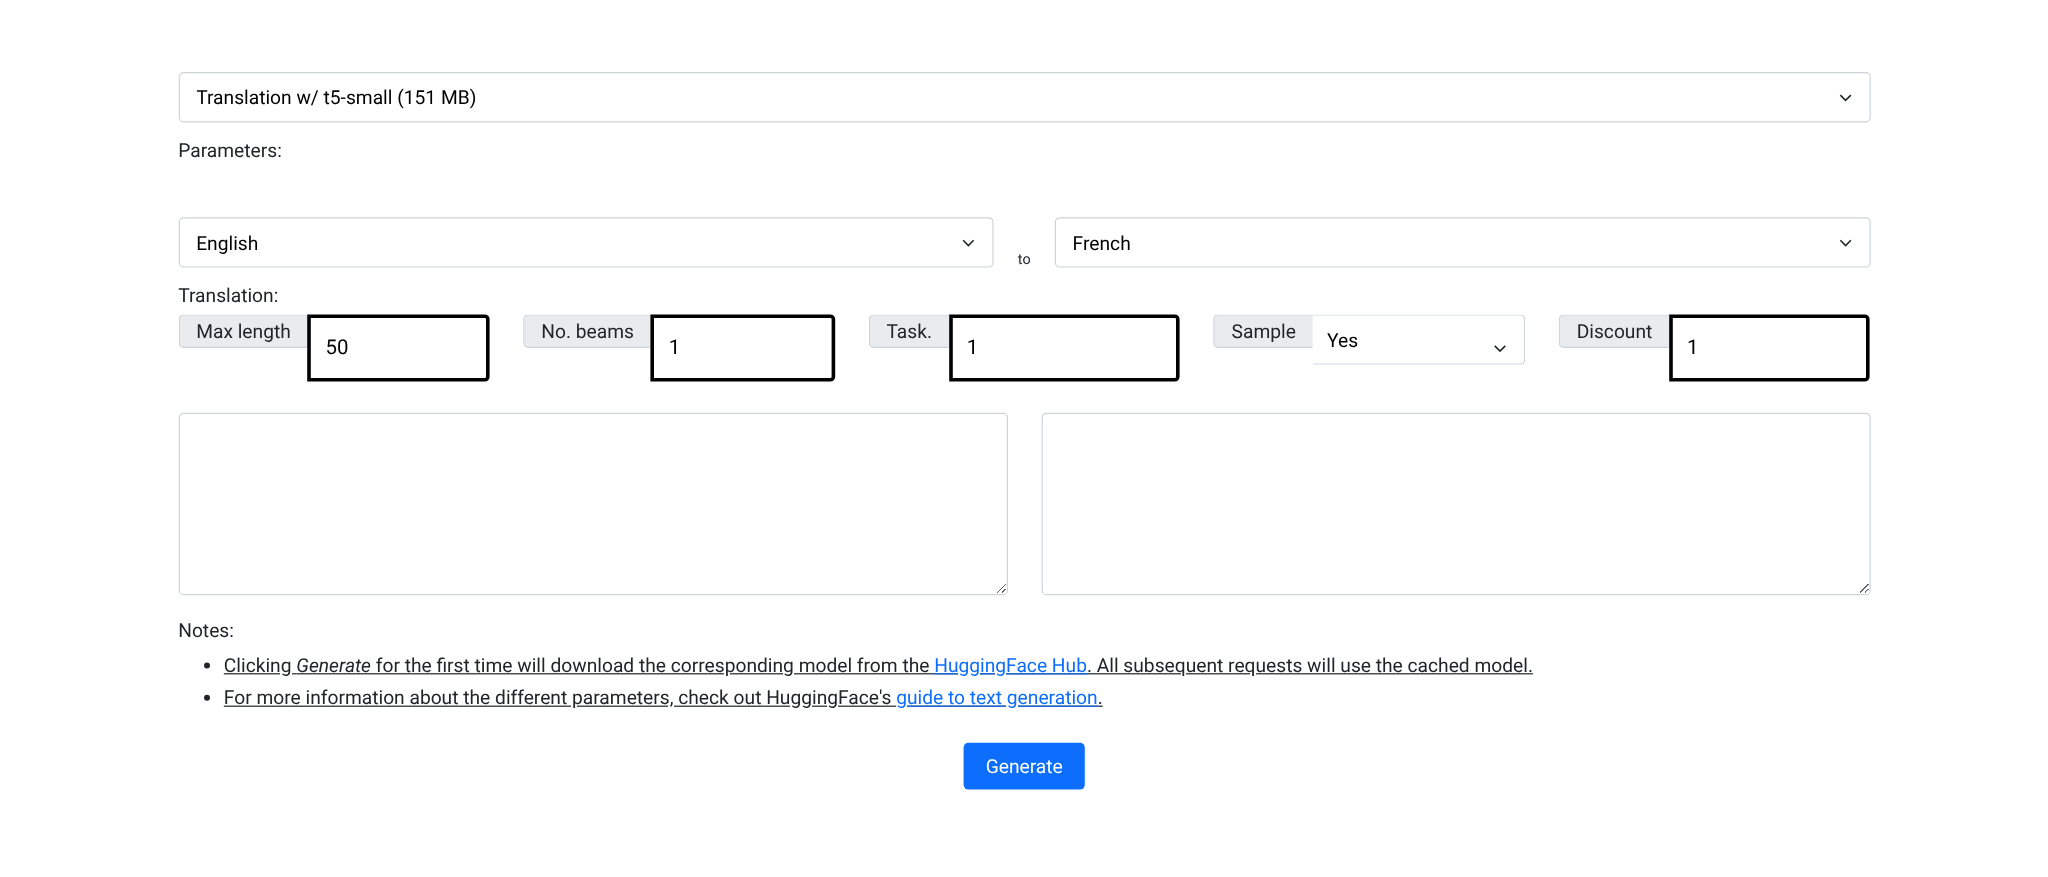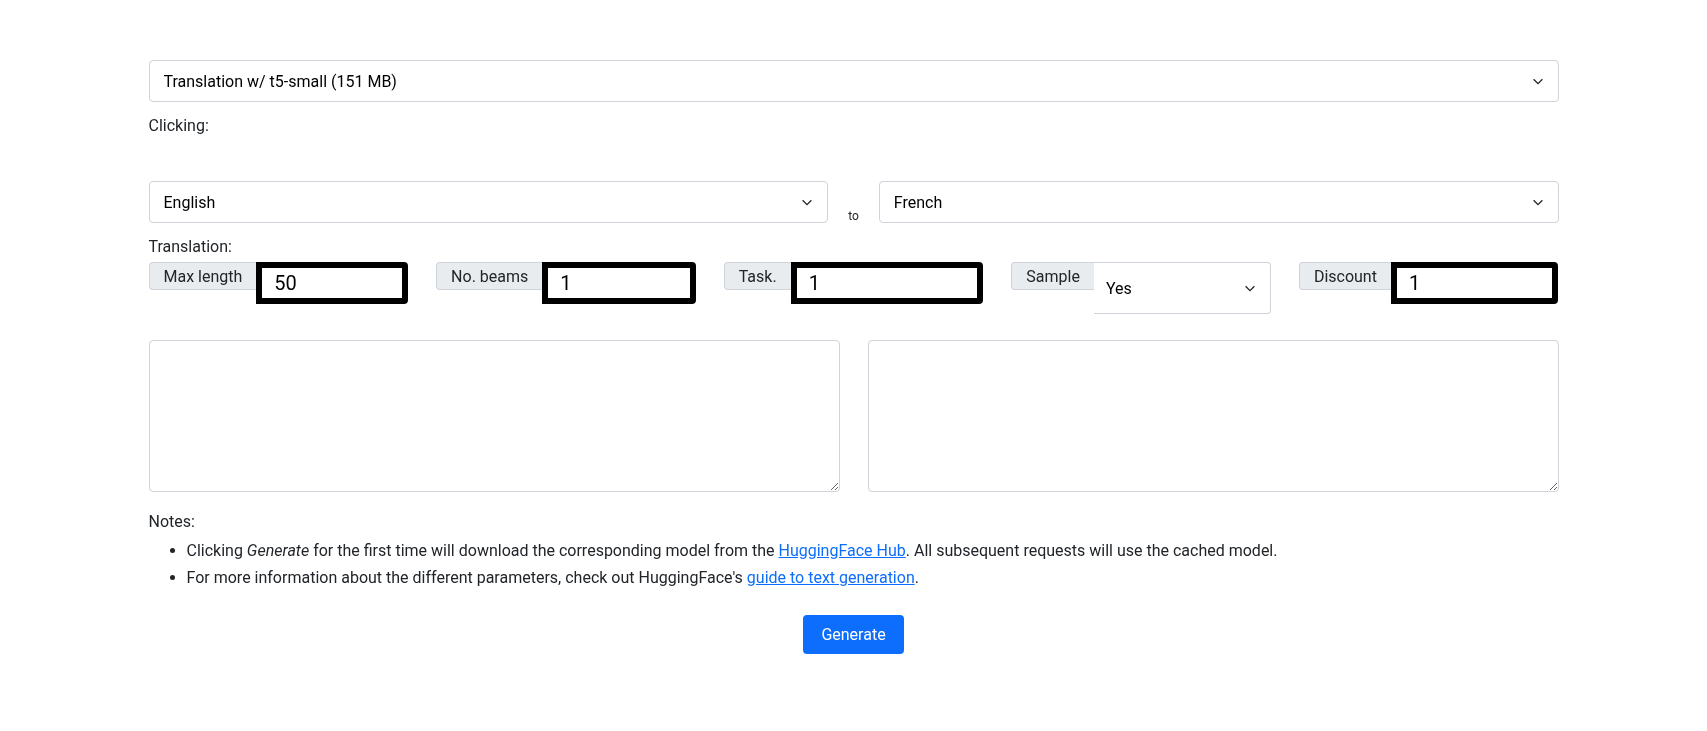--- a/index.html
+++ b/index.html
@@ -46,21 +46,21 @@
     .select-box-small {
       width: 100%;
       padding: 6px 30px 6px 12px;
       border: 1px solid #ced4da;
       border-radius: 0 4px 4px 0;
       font-size: 16px;
       background: #fff;
       appearance: none;
       cursor: pointer;
       font-family: inherit;
-      height: 52px;
+      height: 42px;
       border-left: none;
     }
     .chevron {
       position: absolute;
       right: 14px;
       top: 50%;
       transform: translateY(-50%);
       pointer-events: none;
     }
     .chevron svg {
@@ -95,27 +95,27 @@
       border-right: none;
       border-radius: 4px 0 0 4px;
       padding: 8px 14px;
       font-size: 16px;
       white-space: nowrap;
       display: flex;
       align-items: center;
       height: 28px;
     }
     .param-input {
-      border: 6px solid #000000;
+      border: 3px solid #000000;
       border-radius: 0 4px 4px 0;
       padding: 8px 12px;
-      font-size: 20px;
+      font-size: 17px;
       width: 100%;
       min-width: 50px;
-      height: 42px;
+      height: 56px;
       font-family: inherit;
     }
     .param-select-wrap {
       position: relative;
       flex: 1;
     }
     .textarea-row {
       display: flex;
       gap: 28px;
       margin-top: 26px;
@@ -130,20 +130,21 @@
       font-family: inherit;
       height: 152px;
       resize: both;
     }
     .notes-section {
       margin-bottom: 24px;
     }
     .notes-list {
       padding-left: 38px;
       margin-top: 2px;
+      text-decoration: underline;
     }
     .notes-list li {
       line-height: 1.7;
     }
     .italic {
       font-style: italic;
     }
     a {
       color: #0d6efd;
       text-decoration: underline;
@@ -175,21 +176,21 @@
       </select>
       <span class="chevron">
         <svg viewBox="0 0 16 16" fill="none" stroke="currentColor" stroke-width="1.5">
             <polyline points="3,6 8,11 13,6"></polyline>
           </svg>
       </span>
     </div>
   </div>
 
   <div class="field-group">
-    <label class="label">Clicking:</label>
+    <label class="label">Parameters:</label>
     <div class="lang-row">
       <div class="select-wrapper">
         <select class="select-box">
           <option>English</option>
         </select>
         <span class="chevron">
           <svg viewBox="0 0 16 16" fill="none" stroke="currentColor" stroke-width="1.5">
               <polyline points="3,6 8,11 13,6"></polyline>
             </svg>
         </span>

